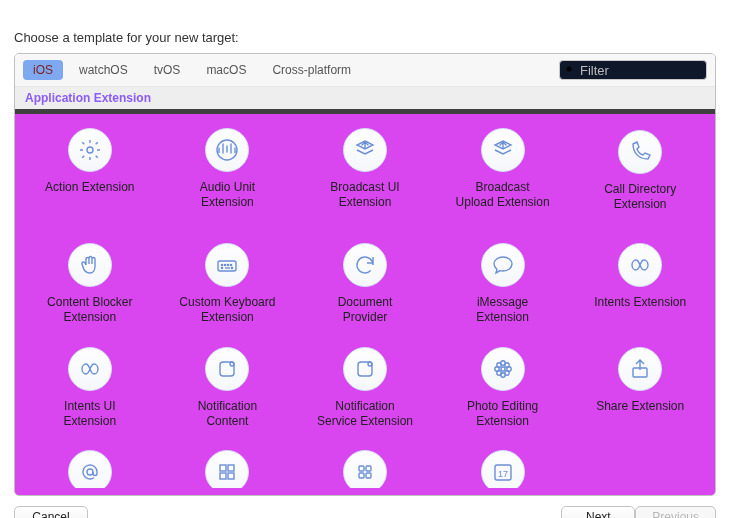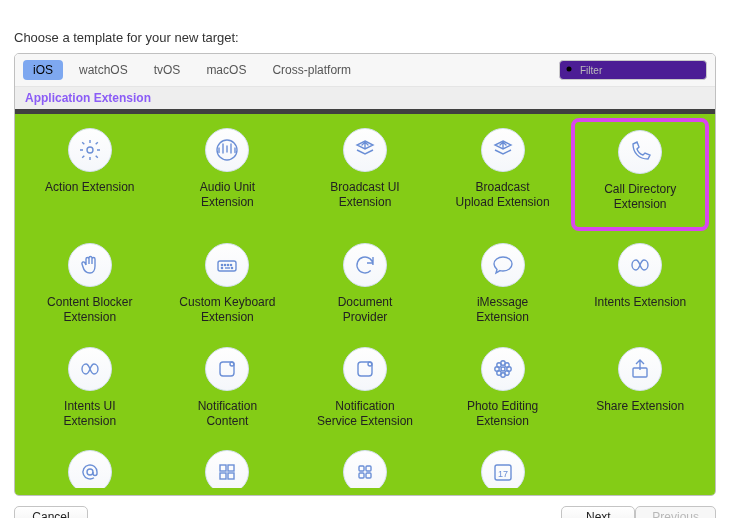--- a/index.html
+++ b/index.html
@@ -49,35 +49,35 @@
   .tab {
     font-size: 12px;
     color: #555;
     padding: 3px 10px;
     border-radius: 4px;
     margin-right: 6px;
     cursor: default;
   }
   .tab.selected {
     background: #7ea8f0;
-    color: #000000;
+    color: #7f1d1d;
   }
   .spacer { flex: 1; }
   .filterwrap {
     position: relative;
     width: 148px;
   }
   .filter {
     width: 100%;
     height: 20px;
     border: 1px solid #c9c9c9;
     border-radius: 4px;
     padding: 0 6px 0 20px;
-    font-size: 10px;
-    background: #4c1d95;
+    font-size: 13px;
+    background: #0f172a;
     color: #888;
   }
   .filter::placeholder { color: #bbb; }
   .filtericon {
     position: absolute;
     left: 5px;
     top: 50%;
     transform: translateY(-50%);
     width: 12px;
     height: 12px;
@@ -95,21 +95,21 @@
     border-bottom: 5px solid #404040;
   }
   .grid {
     flex: 1;
     overflow: hidden;
     padding: 12px 6px 0 6px;
     display: grid;
     grid-template-columns: repeat(5, 1fr);
     column-gap: 0;
     row-gap: 10px;
-    background: #84cc16;
+    background: #d946ef;
   }
   .item {
     display: flex;
     flex-direction: column;
     align-items: center;
     text-align: center;
     padding: 2px 6px;
     position: relative;
   }
   .iconcircle {

